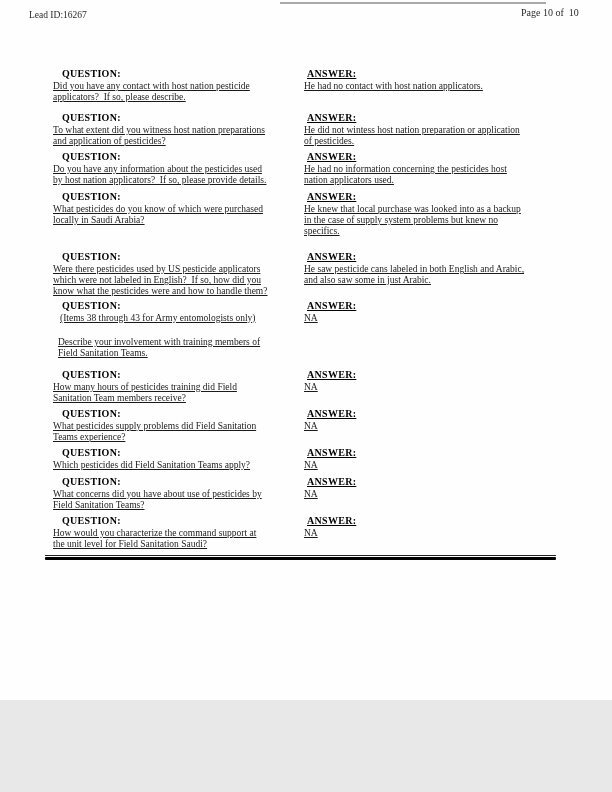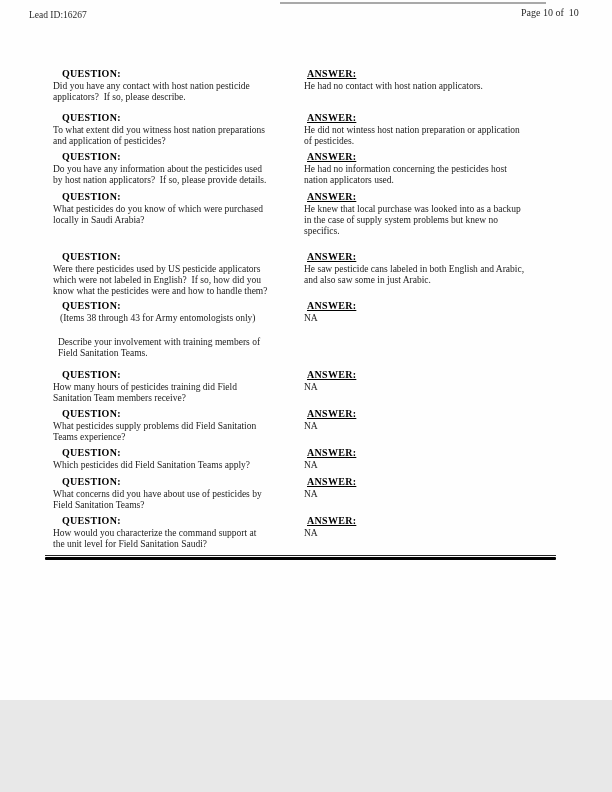--- a/index.html
+++ b/index.html
@@ -50,20 +50,21 @@
     letter-spacing: 0.3px;
     margin-bottom: 2px;
   }
   .q-heading { padding-left: 9px; }
   .a-heading { padding-left: 3px; text-decoration: underline; }
   .q-text, .a-text {
     font-size: 9.5px;
     line-height: 11px;
     white-space: pre;
     color: #1b1b1b;
+    text-decoration: underline;
   }
   .q-indent { padding-left: 7px; }
   .q-extra { margin-top: 13px; padding-left: 5px; }
   .mb3 { margin-bottom: 3px; }
   .mb4 { margin-bottom: 4px; }
   .mb5 { margin-bottom: 5px; }
   .mb9 { margin-bottom: 9px; }
   .mb10 { margin-bottom: 10px; }
   .mb14 { margin-bottom: 14px; }
   .footer {

